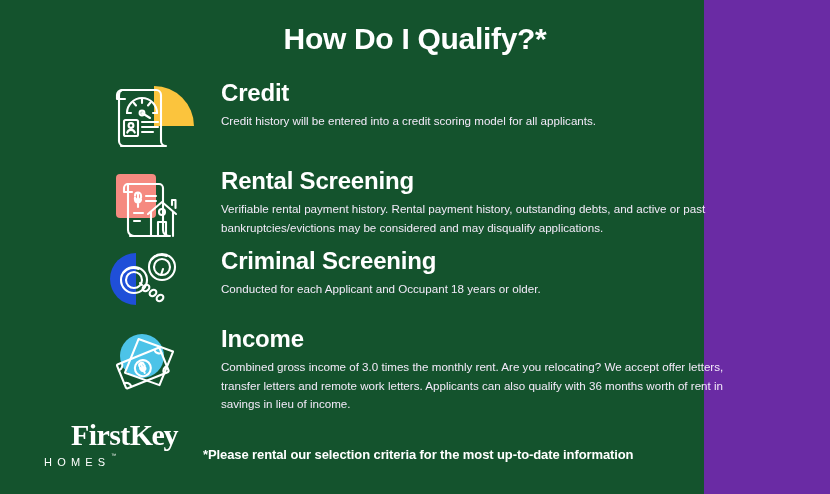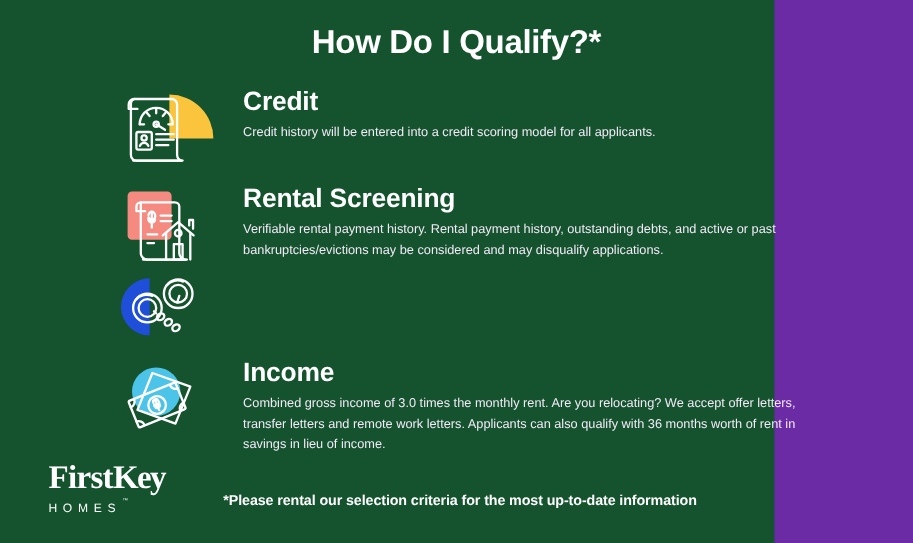--- a/index.html
+++ b/index.html
@@ -90,20 +90,21 @@
     color: #FFFFFF;
     user-select: none;
   }
   .logo-word {
     font-family: "Liberation Serif", serif;
     font-size: 30px;
     font-weight: bold;
     line-height: 1;
     letter-spacing: -0.6px;
     white-space: nowrap;
+    text-align: center;
   }
   .logo-word .key-k { letter-spacing: -1.5px; }
   .logo-sub {
     font-family: "Liberation Sans", sans-serif;
     font-size: 11px;
     font-weight: normal;
     letter-spacing: 5.2px;
     margin-top: 6px;
     position: relative;
     display: inline-block;
@@ -214,20 +215,22 @@
           <path d="M41.5 11.5 a13 13 0 0 1 15 -3.5"></path>
 
           <ellipse cx="36" cy="40" rx="3.6" ry="2.8" transform="rotate(-35 36 40)"></ellipse>
           <ellipse cx="43" cy="45" rx="3.6" ry="2.8" transform="rotate(-35 43 45)"></ellipse>
           <ellipse cx="50" cy="50" rx="3.6" ry="2.8" transform="rotate(-35 50 50)"></ellipse>
           <path d="M32 37 l-2 -2 M53 21 l-2 6"></path>
         </g>
       </svg>
     </div>
     <div class="row-text">
+      <h2 class="row-heading">Criminal Screening</h2>
+      <p class="row-body">Conducted for each Applicant and Occupant 18 years or older.</p>
     </div>
   </div>
 
   <div class="row" id="row-income">
     <div class="row-icon">
       <svg width="80" height="76" viewBox="0 0 80 76" aria-hidden="true">
 
         <circle cx="32" cy="30" r="22" fill="#4CC3E8"></circle>
         <g fill="none" stroke="#FFFFFF" stroke-width="2.1" stroke-linecap="round" stroke-linejoin="round">
 

